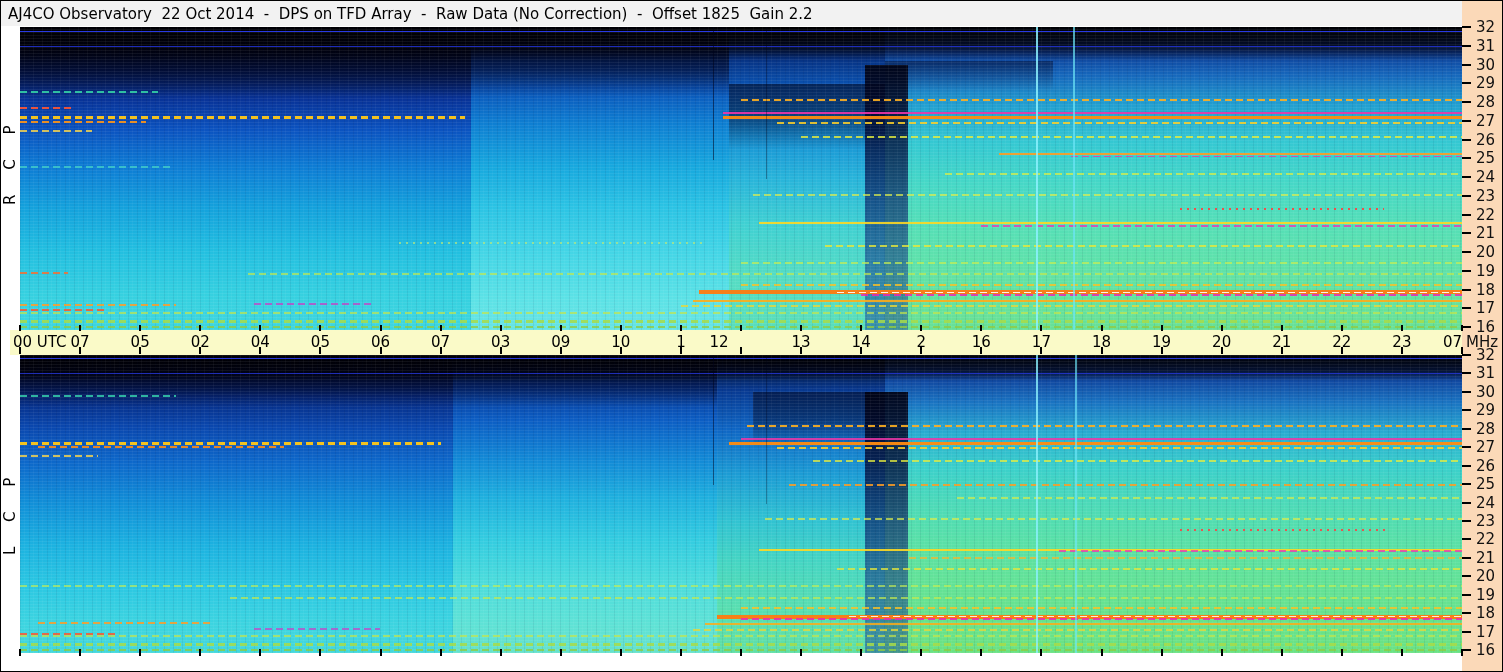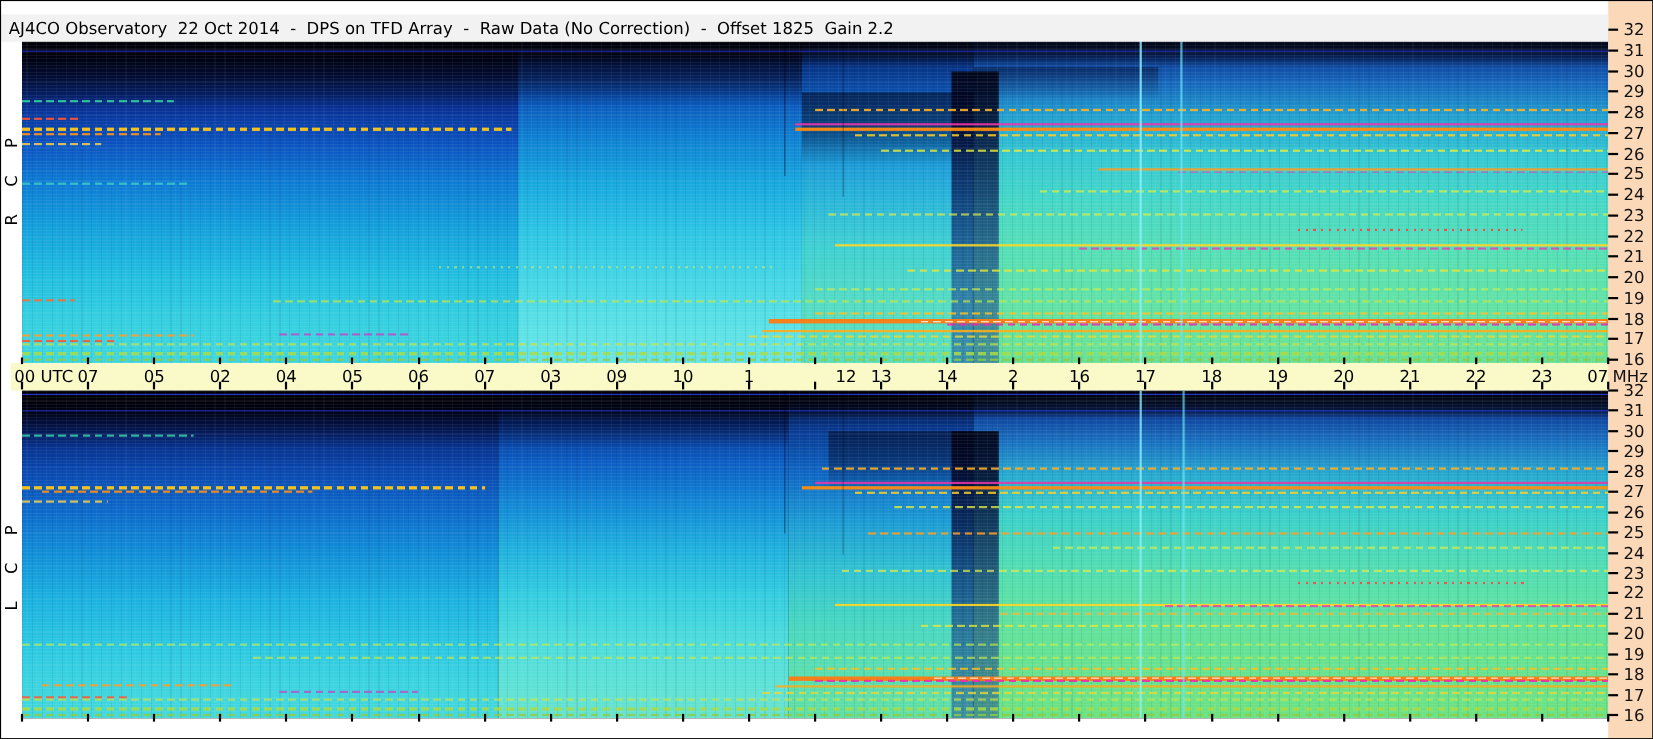--- a/index.html
+++ b/index.html
@@ -1,18 +1,18 @@
 <!DOCTYPE html>
 <html><head>
 <meta charset="utf-8">
 <style>
   html,body{margin:0;padding:0;background:#fff;font-family:"DejaVu Sans","Liberation Sans",sans-serif;}
   #page{position:relative;width:1503px;height:672px;background:#ffffff;overflow:hidden;}
   .frame{position:absolute;inset:0;border:1px solid #000;pointer-events:none;z-index:60;}
-  .title-bar{position:absolute;left:1px;top:13px;width:1461px;height:25px;background:#f2f2f2;z-index:5;}
+  .title-bar{position:absolute;left:1px;top:1px;width:1461px;height:25px;background:#f2f2f2;z-index:5;}
   .title-bar span{display:block;padding-left:7px;line-height:26px;font-size:15px;color:#000;white-space:pre;}
   .sidebar{position:absolute;left:1462px;top:1px;width:40px;height:670px;background:#fbd9b8;z-index:4;}
   .sidebar div{position:absolute;}
   .flabel{font-size:15px;color:#111;line-height:18px;white-space:nowrap;}
   .panel{position:absolute;left:20px;width:1442px;background:#000;overflow:hidden;z-index:2;}
   .panel > div{position:absolute;}
   .tex{inset:0;
     background-image:
       repeating-linear-gradient(0deg, rgba(255,255,255,.06) 0 1px, transparent 1px 3px),
       repeating-linear-gradient(90deg, rgba(0,10,50,.07) 0 1px, transparent 1px 4px, rgba(255,255,255,.04) 4px 5px, transparent 5px 9px);
@@ -96,21 +96,21 @@
       <div class="hlabel" style="left: 130.167px; transform: translateX(-50%);">05</div>
       <div class="hlabel" style="left: 190.25px; transform: translateX(-50%);">02</div>
       <div class="hlabel" style="left: 250.333px; transform: translateX(-50%);">04</div>
       <div class="hlabel" style="left: 310.417px; transform: translateX(-50%);">05</div>
       <div class="hlabel" style="left: 370.5px; transform: translateX(-50%);">06</div>
       <div class="hlabel" style="left: 430.583px; transform: translateX(-50%);">07</div>
       <div class="hlabel" style="left: 490.667px; transform: translateX(-50%);">03</div>
       <div class="hlabel" style="left: 550.75px; transform: translateX(-50%);">09</div>
       <div class="hlabel" style="left: 610.833px; transform: translateX(-50%);">10</div>
       <div class="hlabel" style="left: 670.917px; transform: translateX(-50%);">1</div>
-      <div class="hlabel" style="left: 759px; transform: translateX(-50%);">12</div>
+      <div class="hlabel" style="left: 709px; transform: translateX(-50%);">12</div>
       <div class="hlabel" style="left: 791.083px; transform: translateX(-50%);">13</div>
       <div class="hlabel" style="left: 851.167px; transform: translateX(-50%);">14</div>
       <div class="hlabel" style="left: 911.25px; transform: translateX(-50%);">2</div>
       <div class="hlabel" style="left: 971.333px; transform: translateX(-50%);">16</div>
       <div class="hlabel" style="left: 1031.42px; transform: translateX(-50%);">17</div>
       <div class="hlabel" style="left: 1091.5px; transform: translateX(-50%);">18</div>
       <div class="hlabel" style="left: 1151.58px; transform: translateX(-50%);">19</div>
       <div class="hlabel" style="left: 1211.67px; transform: translateX(-50%);">20</div>
       <div class="hlabel" style="left: 1271.75px; transform: translateX(-50%);">21</div>
       <div class="hlabel" style="left: 1331.83px; transform: translateX(-50%);">22</div>

